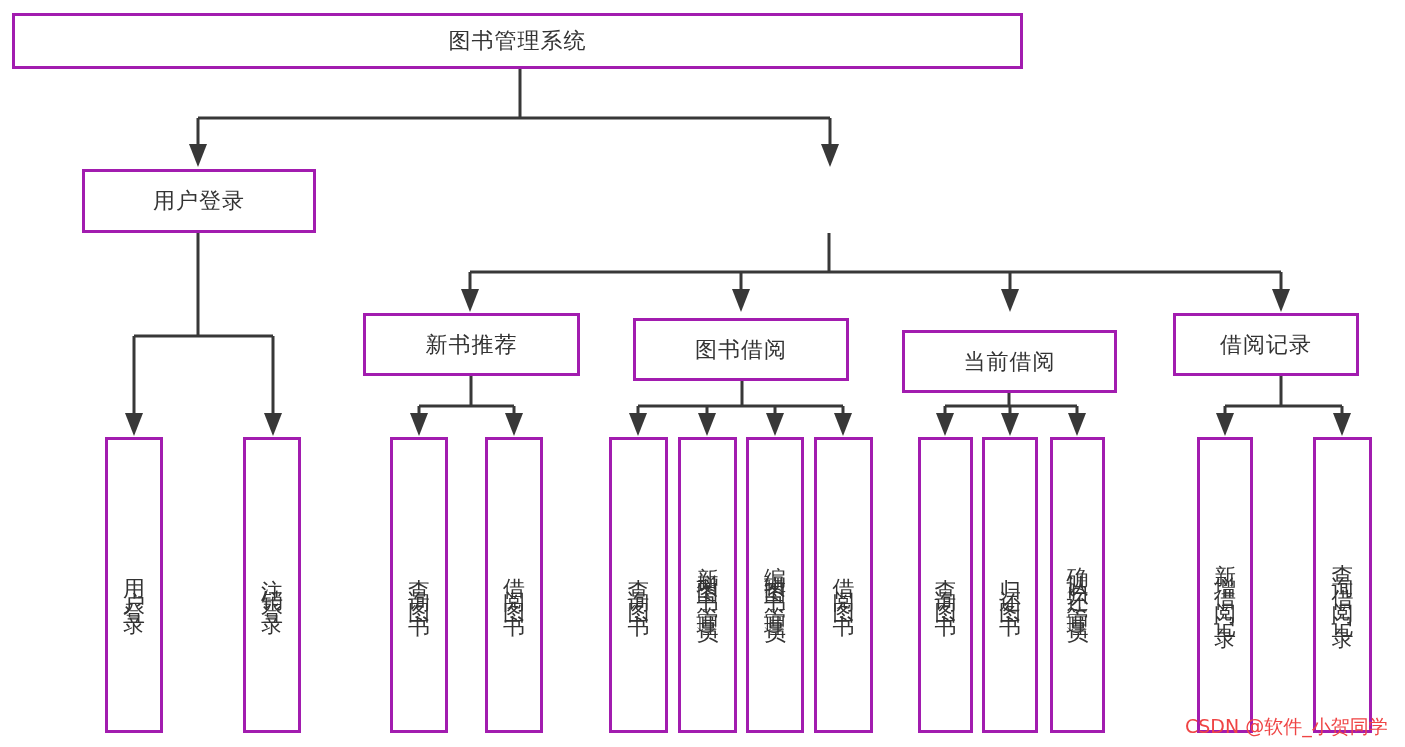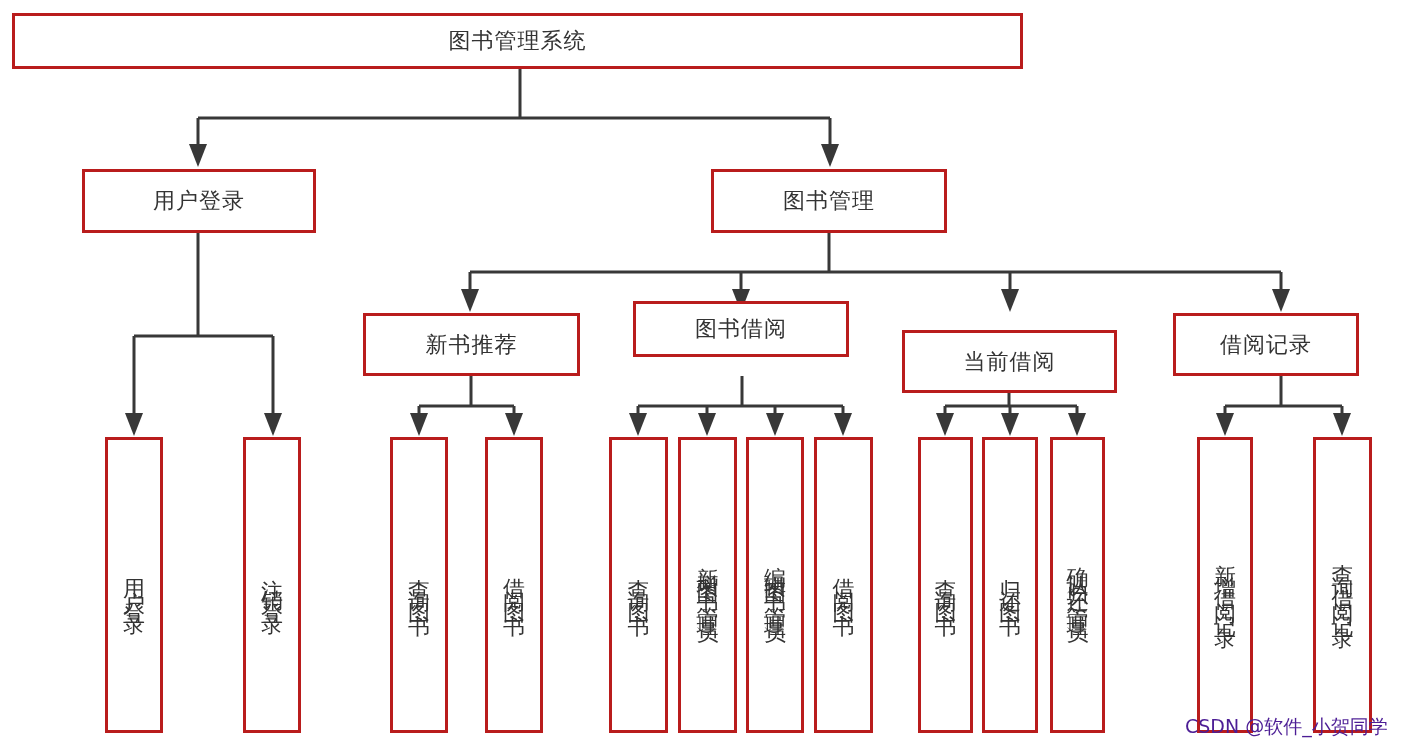--- a/index.html
+++ b/index.html
@@ -19,21 +19,21 @@
     position: absolute;
     left: 0;
     top: 0;
     width: 1405px;
     height: 747px;
     pointer-events: none;
   }
   .node {
     position: absolute;
     box-sizing: border-box;
-    border: 3px solid #b91c1c;
+    border: 3px solid #a21caf;
     background: #ffffff;
     display: flex;
     align-items: center;
     justify-content: center;
     color: #333333;
     text-align: center;
   }
   .h-node {
     font-size: 22px;
     letter-spacing: 1px;
@@ -51,21 +51,21 @@
   .len6 { letter-spacing: 13px; }
   .len9 { letter-spacing: 8px; }
 
   
   .root-box     { left: 12px;   top: 13px;  width: 1011px; height: 56px; }
 
   .login-box    { left: 82px;   top: 169px; width: 234px;  height: 64px; }
   .mgmt-box     { left: 711px;  top: 169px; width: 236px;  height: 64px; }
 
   .newbook-box  { left: 363px;  top: 313px; width: 217px;  height: 63px; }
-  .borrow-box   { left: 633px;  top: 301px; width: 216px;  height: 56px; }
+  .borrow-box   { left: 633px;  top: 318px; width: 216px;  height: 63px; }
   .current-box  { left: 902px;  top: 330px; width: 215px;  height: 63px; }
   .records-box  { left: 1173px; top: 313px; width: 186px;  height: 63px; }
 
   .leaf { top: 437px; height: 296px; }
   .login-user-box { left: 105px;  width: 58px; }
   .login-out-box  { left: 243px;  width: 58px; }
   .nb-query-box   { left: 390px;  width: 58px; }
   .nb-borrow-box  { left: 485px;  width: 58px; }
   .b-query-box    { left: 609px;  width: 59px; }
   .b-add-box      { left: 678px;  width: 59px; }
@@ -75,21 +75,21 @@
   .c-return-box   { left: 982px;  width: 56px; }
   .c-confirm-box  { left: 1050px; width: 55px; }
   .r-add-box      { left: 1197px; width: 56px; }
   .r-query-box    { left: 1313px; width: 59px; }
 
   .watermark {
     position: absolute;
     left: 1185px;
     top: 715px;
     font-size: 19px;
-    color: #4c1d95;
+    color: #ef4444;
     white-space: nowrap;
     line-height: 1.2;
   }
 </style>
 </head>
 <body>
 
 <div class="canvas">
 
   <svg class="connector-layer" width="1405" height="747" viewBox="0 0 1405 747" xmlns="http://www.w3.org/2000/svg">
@@ -139,23 +139,20 @@
     </g>
   </svg>
 
   <div class="node h-node root-box">
     <span>图书管理系统</span>
   </div>
 
   <div class="node h-node login-box">
     <span>用户登录</span>
   </div>
-  <div class="node h-node mgmt-box">
-    <span>图书管理</span>
-  </div>
 
   <div class="node h-node newbook-box">
     <span>新书推荐</span>
   </div>
   <div class="node h-node borrow-box">
     <span>图书借阅</span>
   </div>
   <div class="node h-node current-box">
     <span>当前借阅</span>
   </div>

